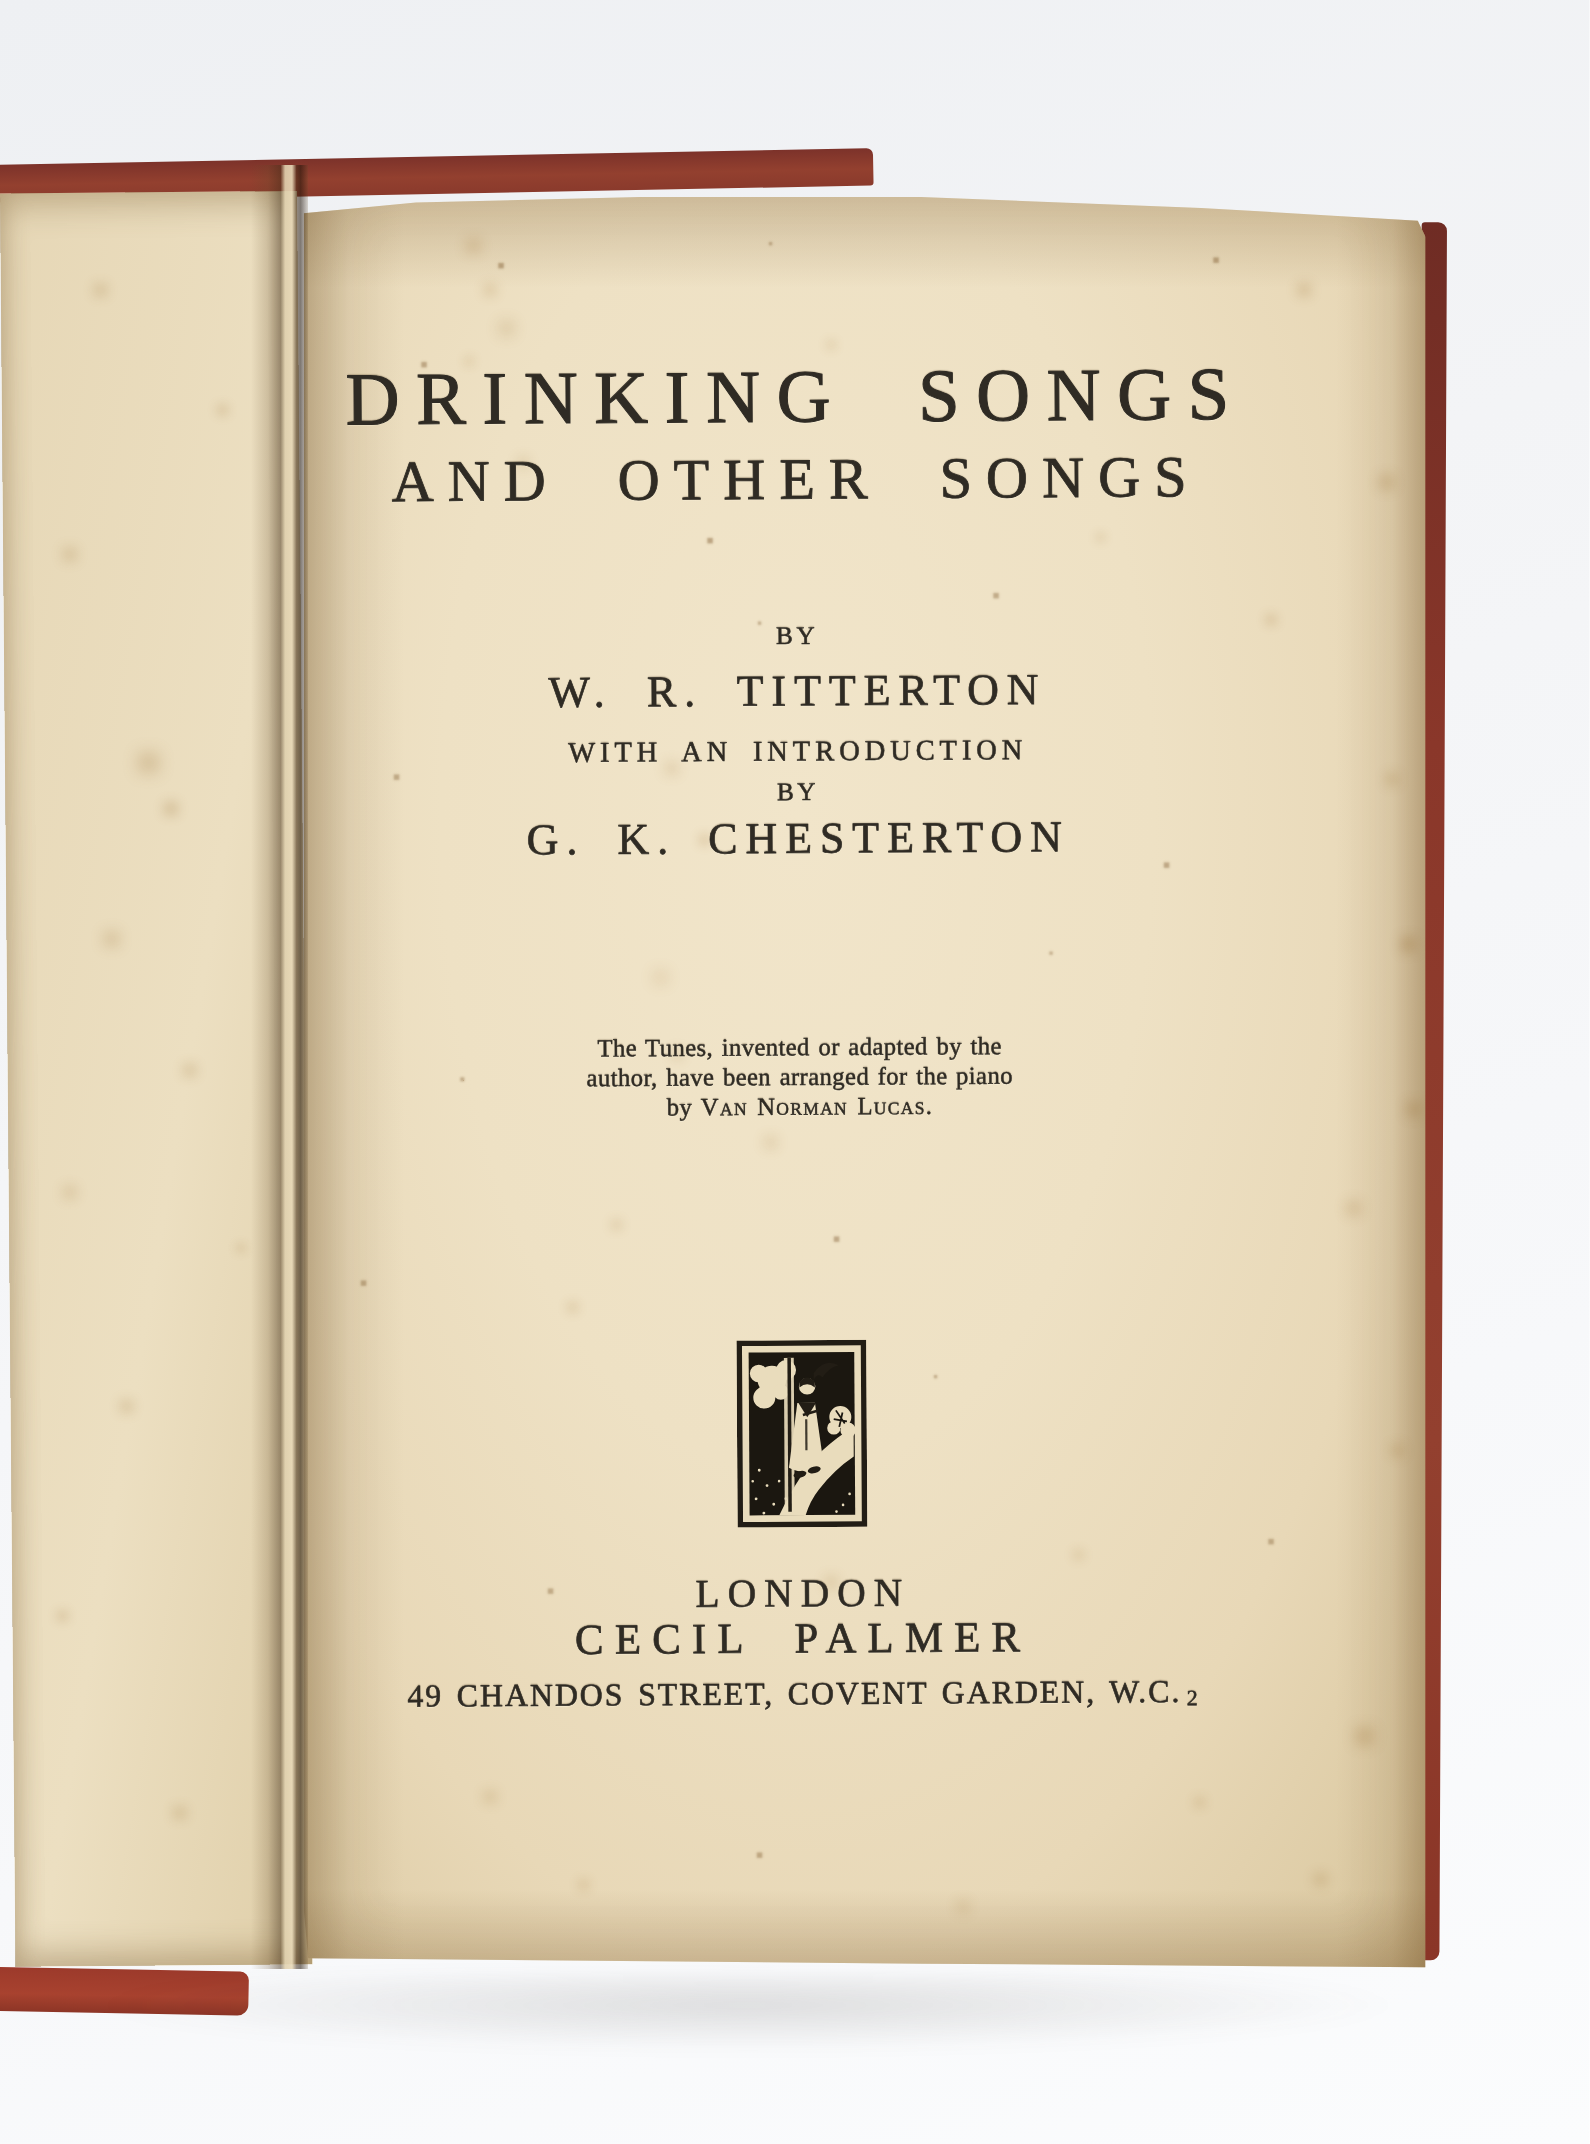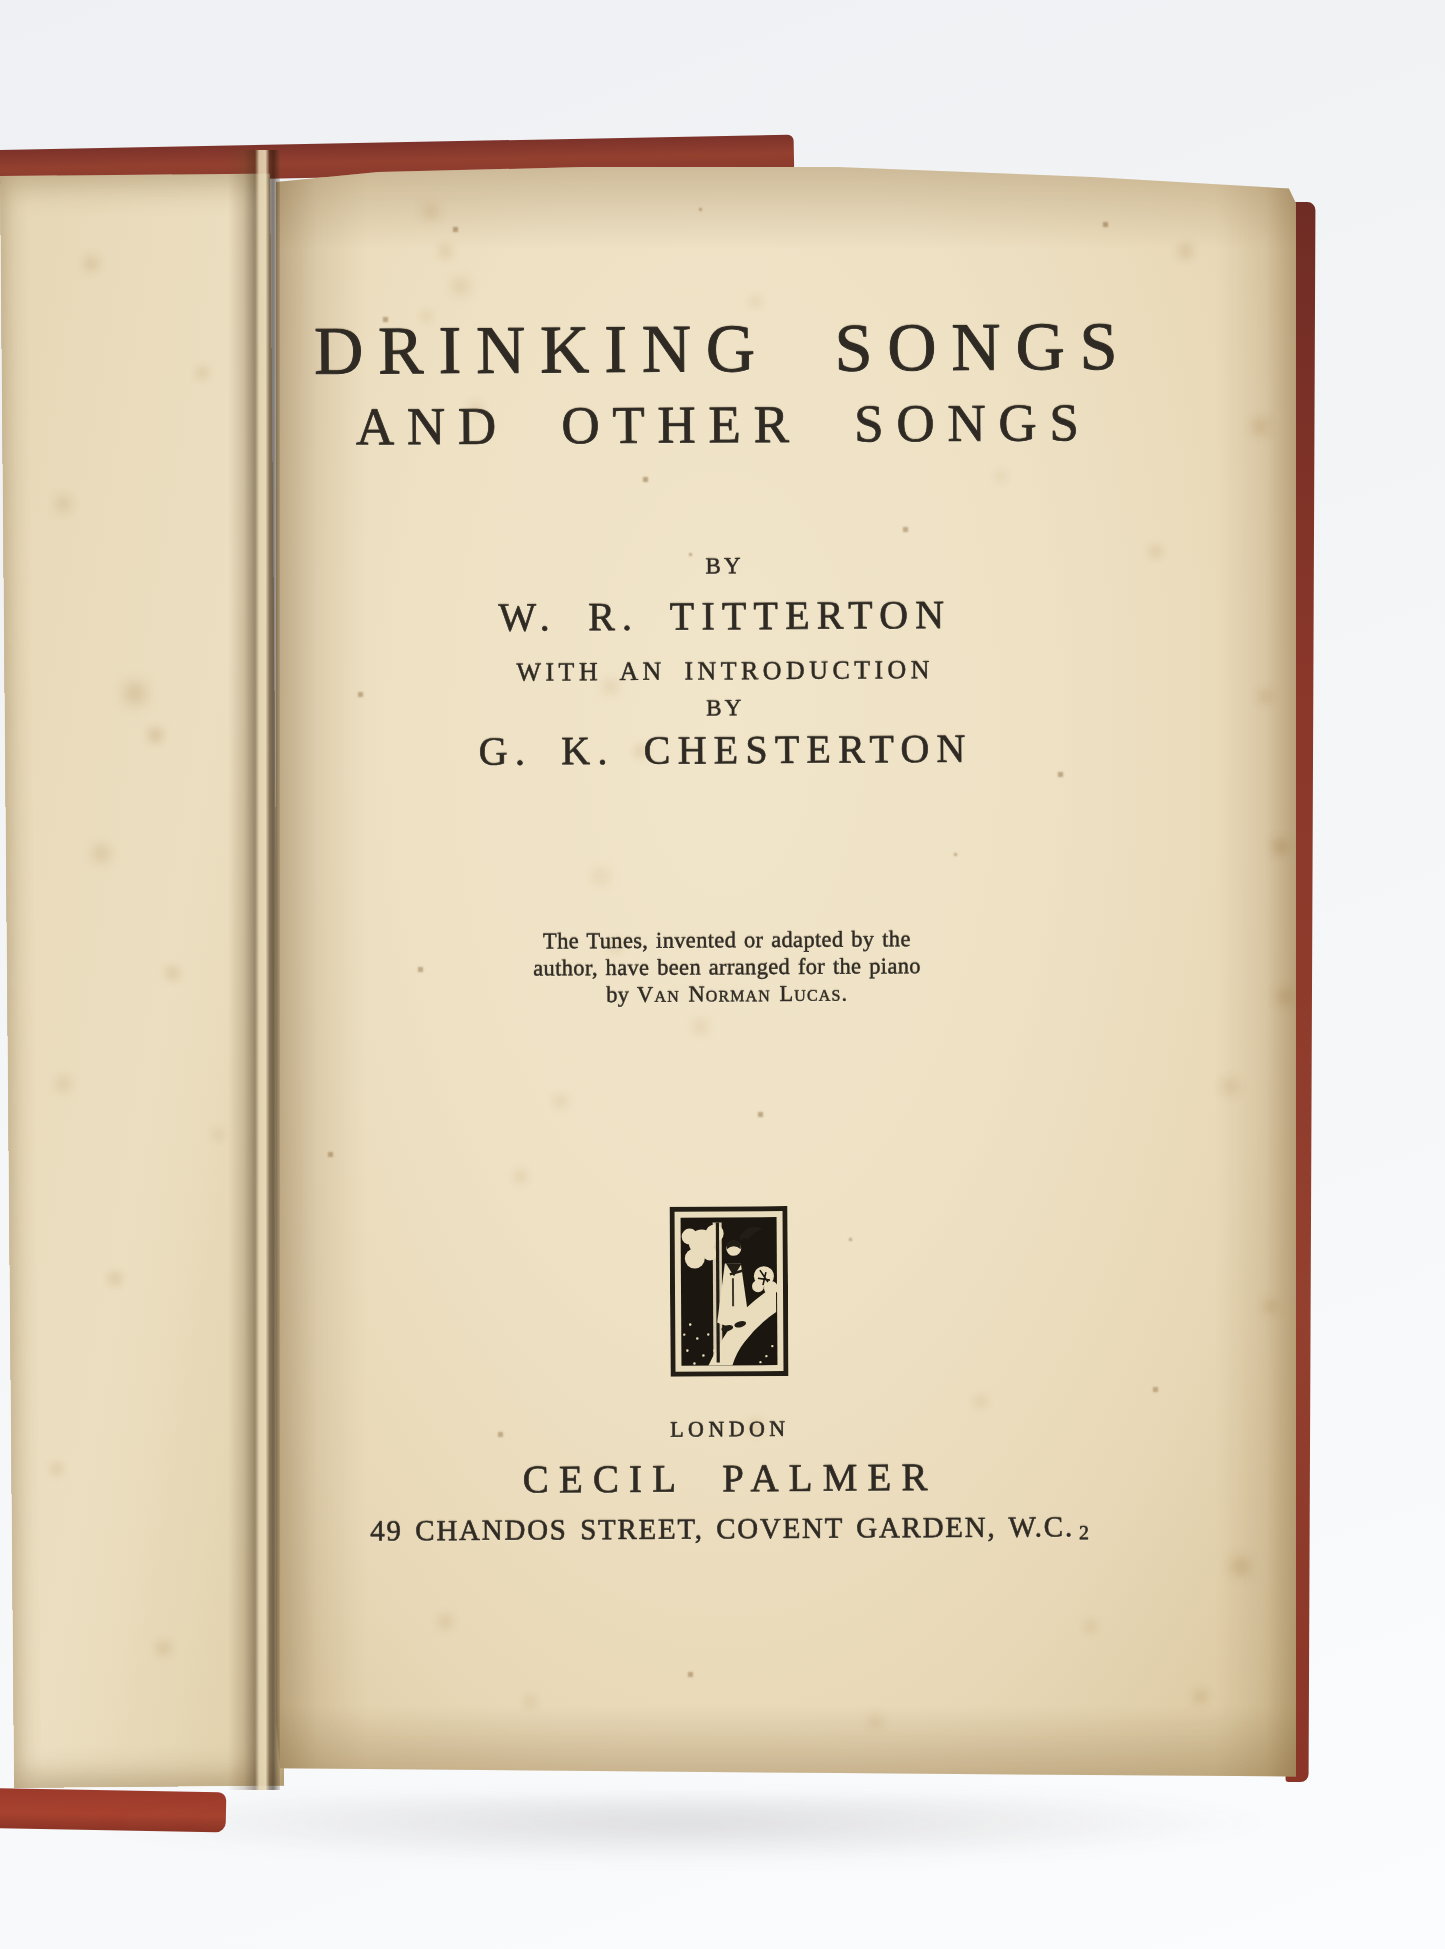--- a/index.html
+++ b/index.html
@@ -17,21 +17,21 @@
     background:linear-gradient(180deg,#9c3a2b,#a8422f 60%,#8d3526);
     transform:rotate(1.1deg);transform-origin:left center;border-radius:0 8px 10px 0;}
   .book-shadow{position:absolute;left:80px;top:1795px;width:1200px;height:70px;
     background:radial-gradient(ellipse at 50% 40%,rgba(60,55,50,.14),rgba(60,55,50,0) 70%);
     filter:blur(7px);}
   
   .page-left{position:absolute;left:0;top:176px;width:270px;height:1612px;
     background:linear-gradient(100deg,#e6d7b6 0%,#ecdfc1 55%,#e2d2ae 90%,#d8c69e 100%);
     transform:rotate(-0.5deg);transform-origin:left top;
     box-shadow:inset 0 14px 26px rgba(120,90,45,.28), inset 0 -14px 26px rgba(120,90,45,.30);}
-  .page-right{position:absolute;left:276px;top:134px;width:1020px;height:1654px;
+  .page-right{position:absolute;left:276px;top:146px;width:1020px;height:1654px;
     background:radial-gradient(ellipse at 44% 36%,#f1e5ca 0%,#eee1c4 40%,#e8d8b7 70%,#dccaa3 92%,#d2bd92 100%);
     clip-path:polygon(0% 2.9%,10% 2.3%,30% 2.0%,55% 2.0%,80% 2.6%,99.3% 3.3%,100% 4.2%,
                       100% 99.3%,55% 99.1%,0.4% 98.8%,0% 96%);
     box-shadow:inset 0 0 70px rgba(150,112,60,.18);text-decoration:underline;}
   .page-right .vignette{position:absolute;inset:0;pointer-events:none;
     background:
       linear-gradient(90deg,rgba(110,82,40,.34) 0%,rgba(110,82,40,.10) 4%,rgba(110,82,40,0) 9%),
       linear-gradient(270deg,rgba(120,88,44,.38) 0%,rgba(120,88,44,.12) 3%,rgba(120,88,44,0) 8%),
       linear-gradient(0deg,rgba(120,88,44,.30) 0%,rgba(120,88,44,0) 5%),
       linear-gradient(180deg,rgba(120,88,44,.26) 2%,rgba(120,88,44,0) 7%);}
@@ -93,21 +93,21 @@
   .t-author{top:462px;font-size:40px;letter-spacing:.18em;word-spacing:.35em;
     -webkit-text-stroke:.6px #2f2b24;}
   .t-with{top:524px;font-size:26px;letter-spacing:.17em;word-spacing:.30em;
     -webkit-text-stroke:.45px #2f2b24;}
   .t-by2{top:562px;font-size:23px;letter-spacing:.14em;-webkit-text-stroke:.45px #2f2b24;}
   .t-intro{top:596px;font-size:40px;letter-spacing:.18em;word-spacing:.30em;
     -webkit-text-stroke:.6px #2f2b24;}
   .t-note{top:792px;font-size:22.5px;line-height:27px;text-align:center;
     -webkit-text-stroke:.4px #2f2b24;letter-spacing:.015em;word-spacing:.08em;}
   .t-note .sc{font-variant:small-caps;letter-spacing:.05em;}
-  .t-london{top:1284px;font-size:22px;letter-spacing:.20em;-webkit-text-stroke:.5px #2f2b24;}
+  .t-london{top:1284px;font-size:36px;letter-spacing:.20em;-webkit-text-stroke:.5px #2f2b24;}
   .t-palmer{top:1324px;font-size:39px;letter-spacing:.26em;word-spacing:.45em;
     -webkit-text-stroke:.6px #2f2b24;}
   .t-address{top:1380px;font-size:29px;letter-spacing:.06em;word-spacing:.12em;
     -webkit-text-stroke:.5px #2f2b24;}
   .t-address .small2{font-size:20px;margin-left:5px;vertical-align:-3px;}
   .emblem{position:absolute;left:392px;top:1072px;width:118px;height:170px;}
 </style>
 </head>
 <body>
 

